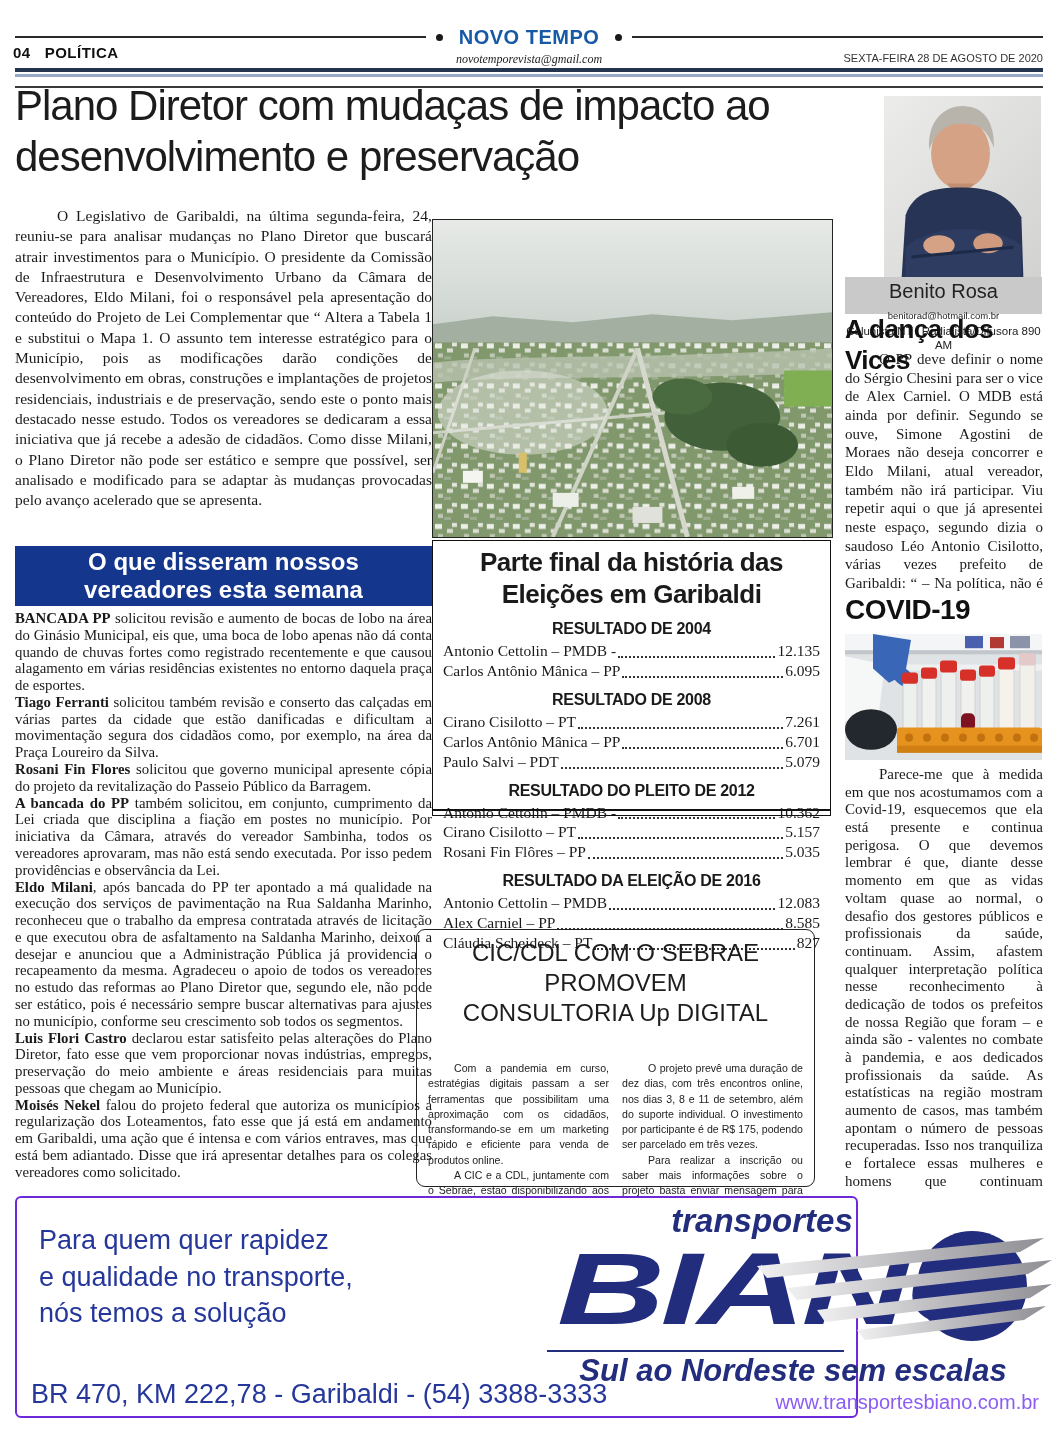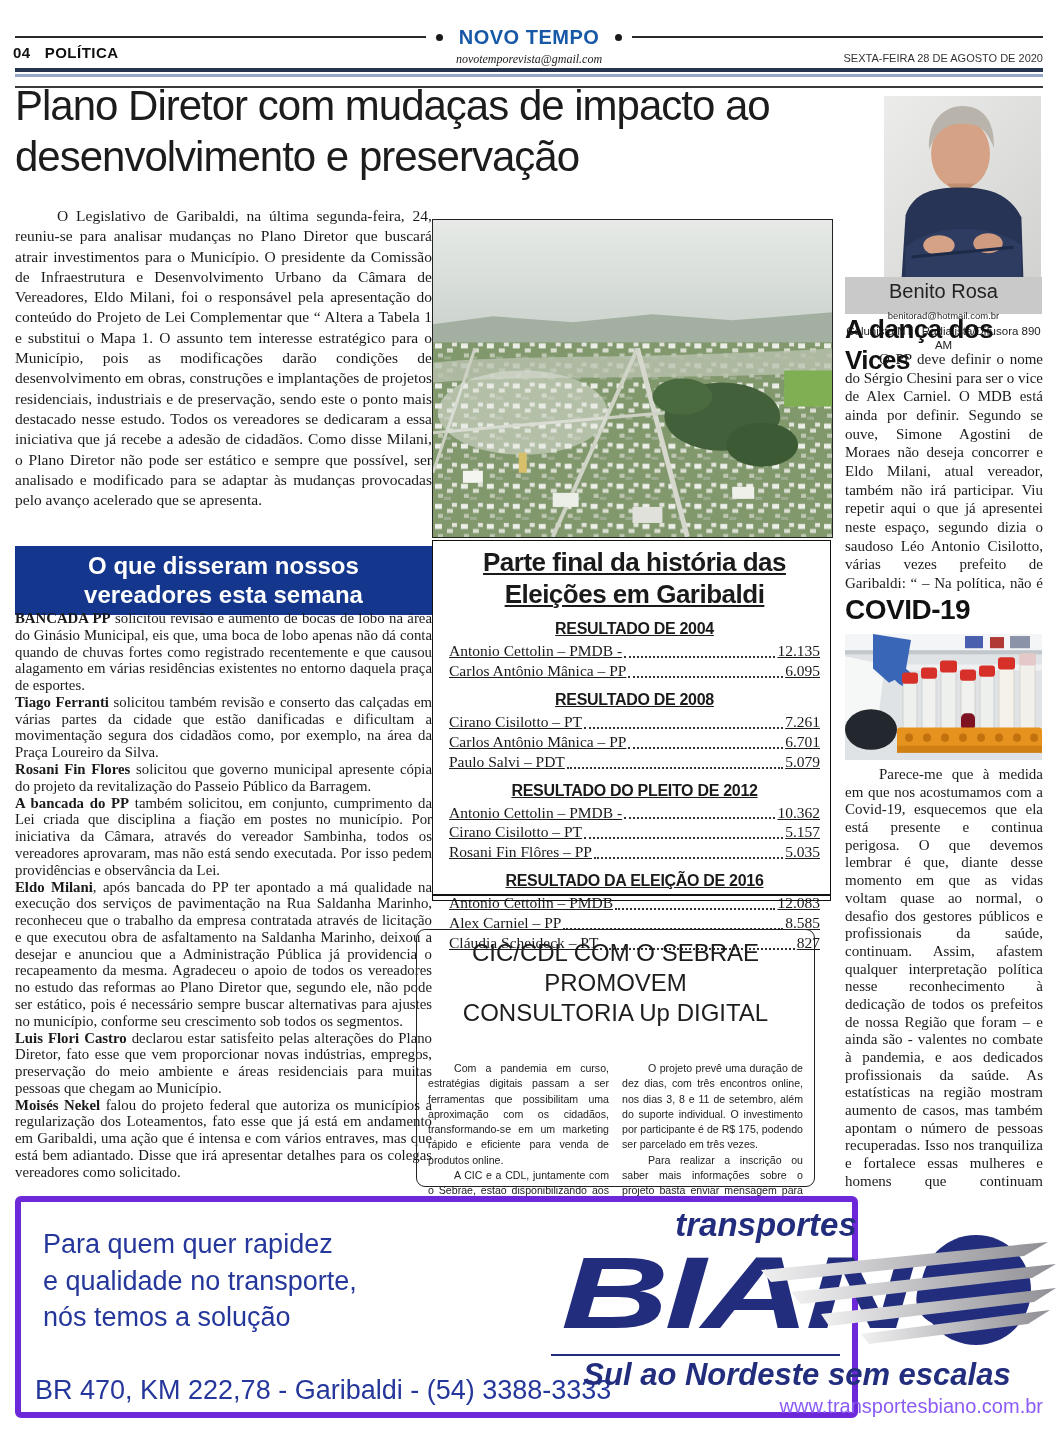--- a/index.html
+++ b/index.html
@@ -24,35 +24,35 @@
   .bar-thin{position:absolute;left:15px;right:15px;top:86px;height:2px;background:#3a3a3a;}
 
   
   .headline{position:absolute;left:15px;top:80px;width:850px;font-family:"Liberation Sans",sans-serif;
             font-size:42px;line-height:1.22;letter-spacing:-1px;color:#1c1c1c;font-weight:400;}
 
   
   .intro{position:absolute;left:15px;top:206px;width:417px;font-size:15.5px;line-height:1.31;
          text-align:justify;}
   .intro p{margin:0;text-indent:42px;}
-  .blue-panel{position:absolute;left:15px;top:546px;width:417px;height:69px;background:#14368c;
+  .blue-panel{position:absolute;left:15px;top:546px;width:417px;height:60px;background:#14368c;
               display:flex;flex-direction:column;align-items:center;justify-content:center;
               font-family:"Liberation Sans",sans-serif;font-weight:bold;font-size:24px;
               color:#ffffff;line-height:1.17;}
   .verea{position:absolute;left:15px;top:610px;width:417px;height:586px;overflow:hidden;
          font-size:14.8px;line-height:1.135;text-align:justify;}
   .verea p{margin:0;}
   .verea b{font-weight:bold;}
 
   
   .aerial{position:absolute;left:432px;top:219px;width:399px;height:317px;border:1px solid #222;}
   .aerial svg{display:block;width:100%;height:100%;}
 
-  .elections{position:absolute;left:432px;top:540px;width:399px;height:361px;border:1.5px solid #111;
-             box-sizing:border-box;padding:6px 10px 0 16px;text-decoration:underline;}
+  .elections{position:absolute;left:432px;top:540px;width:399px;height:276px;border:1.5px solid #111;
+             box-sizing:border-box;padding:6px 10px 0 10px;}
   .elections::after{content:"";position:absolute;left:0;right:0;bottom:4px;border-top:2px solid #111;}
   .elec-title{font-family:"Liberation Sans",sans-serif;font-weight:800;font-size:26px;line-height:1.22;
               text-align:center;letter-spacing:-.5px;}
   .elec-group{margin-top:6px;}
   .elec-head{font-family:"Liberation Sans",sans-serif;font-weight:bold;font-size:16px;
              text-align:center;margin:10px 0 3px 0;letter-spacing:-.3px;}
   .erow{display:flex;font-size:15.5px;line-height:1.28;}
   .edots{flex:1;margin:0 2px 3px 2px;border-bottom:2px dotted #333;align-self:flex-end;}
 
   .cic{position:absolute;left:416px;top:929px;width:399px;height:258px;border:1.5px solid #222;
@@ -76,21 +76,21 @@
   .col-head{position:absolute;left:845px;font-family:"Liberation Sans",sans-serif;font-weight:bold;
             font-size:26px;letter-spacing:-.5px;color:#111;}
   .col-text{position:absolute;left:845px;width:198px;font-size:15px;text-align:justify;}
   .col-text p{margin:0;text-indent:34px;}
   .vices-text{top:350px;height:246px;line-height:1.245;overflow:hidden;}
   .labphoto{position:absolute;left:845px;top:634px;width:197px;height:126px;}
   .labphoto svg{display:block;width:100%;height:100%;}
   .covid-text{top:766px;height:424px;line-height:1.18;overflow:hidden;}
 
   
-  .ad{position:absolute;left:15px;top:1196px;width:843px;height:222px;border:6px solid #6d28d9;
+  .ad{position:absolute;left:15px;top:1196px;width:843px;height:222px;border:2px solid #6d28d9;
       border-radius:6px;box-sizing:border-box;background:#fff;}
   .ad-slogan{position:absolute;left:22px;top:24px;font-family:"Liberation Sans",sans-serif;
              font-size:27px;line-height:1.36;color:#25379b;}
   .ad-address{position:absolute;left:14px;bottom:6px;font-family:"Liberation Sans",sans-serif;
               font-size:27px;color:#25379b;}
   .ad-logo{position:absolute;left:535px;top:2px;width:500px;height:148px;}
   .ad-rule{position:absolute;left:530px;right:12px;top:152px;border-top:2px solid #232d7e;}
   .ad-tagline{position:absolute;left:530px;width:492px;top:155px;text-align:center;
               font-family:"Liberation Sans",sans-serif;font-weight:bold;font-style:italic;
               font-size:31px;color:#232d7e;}

